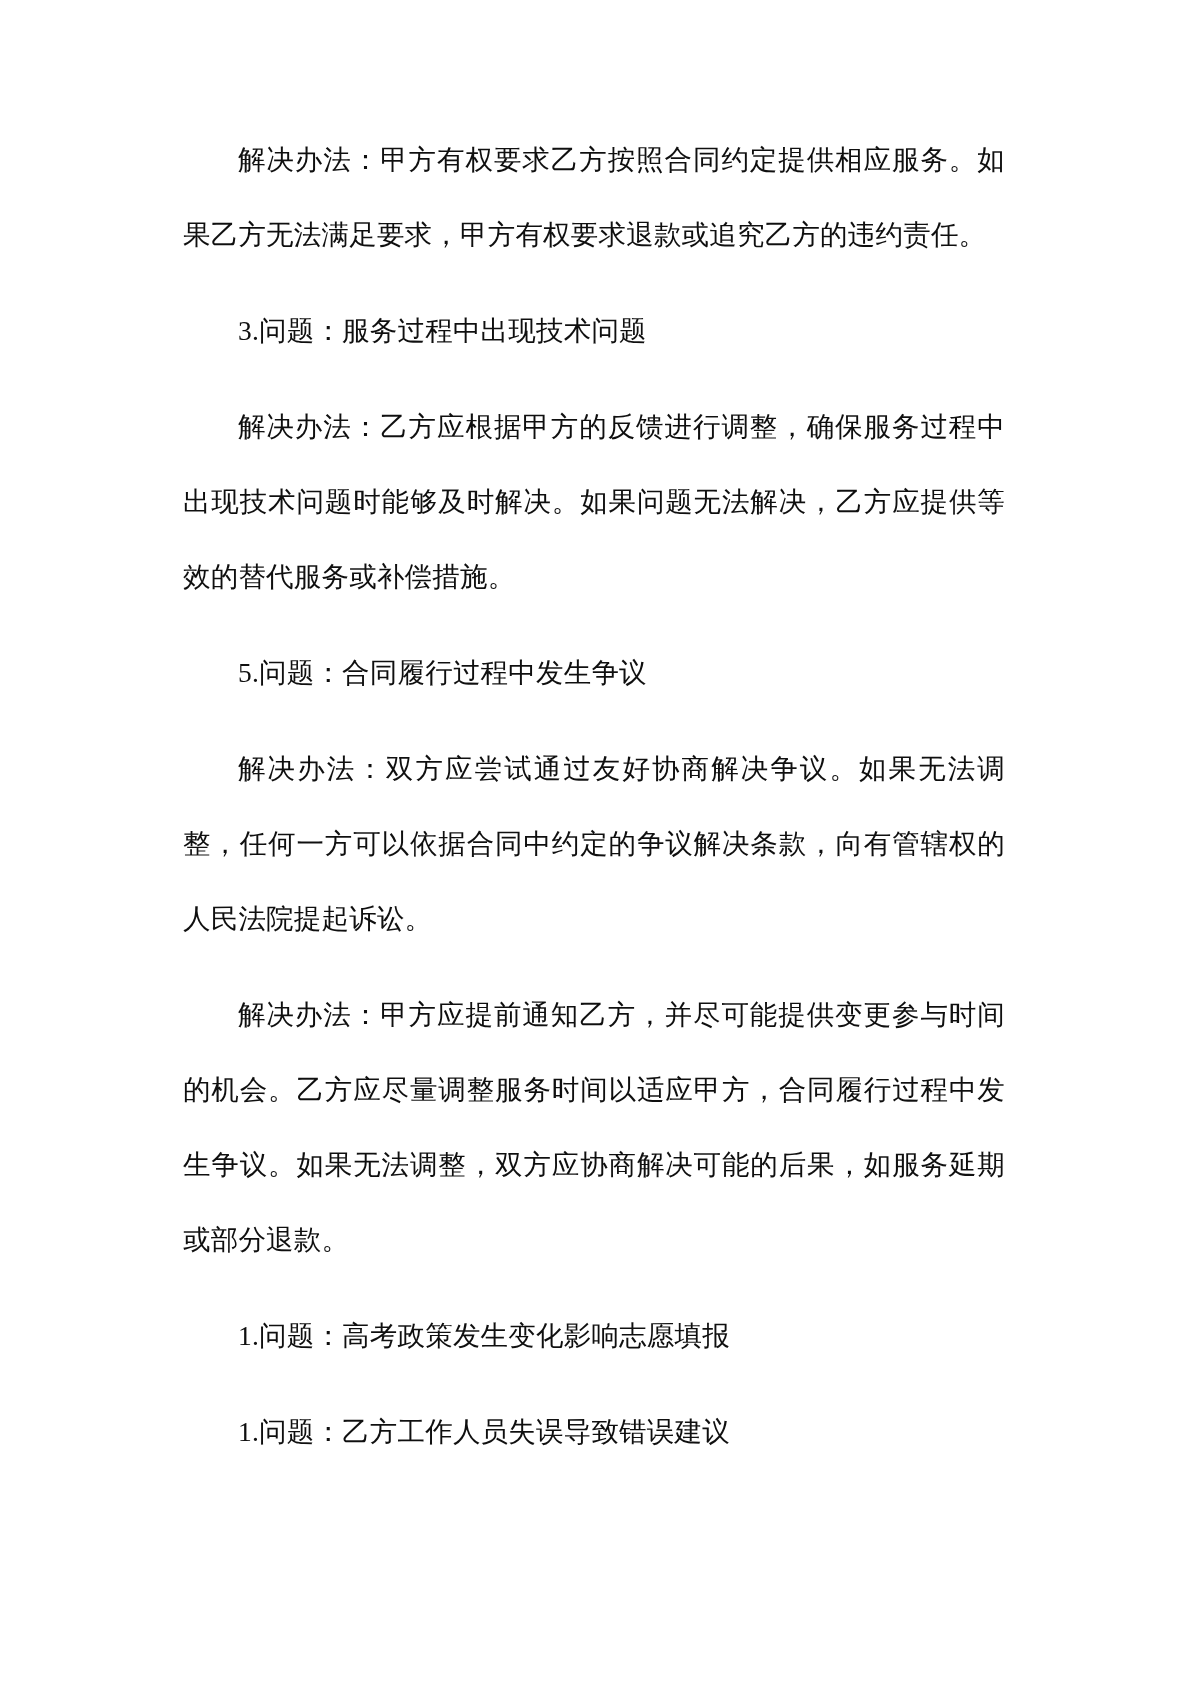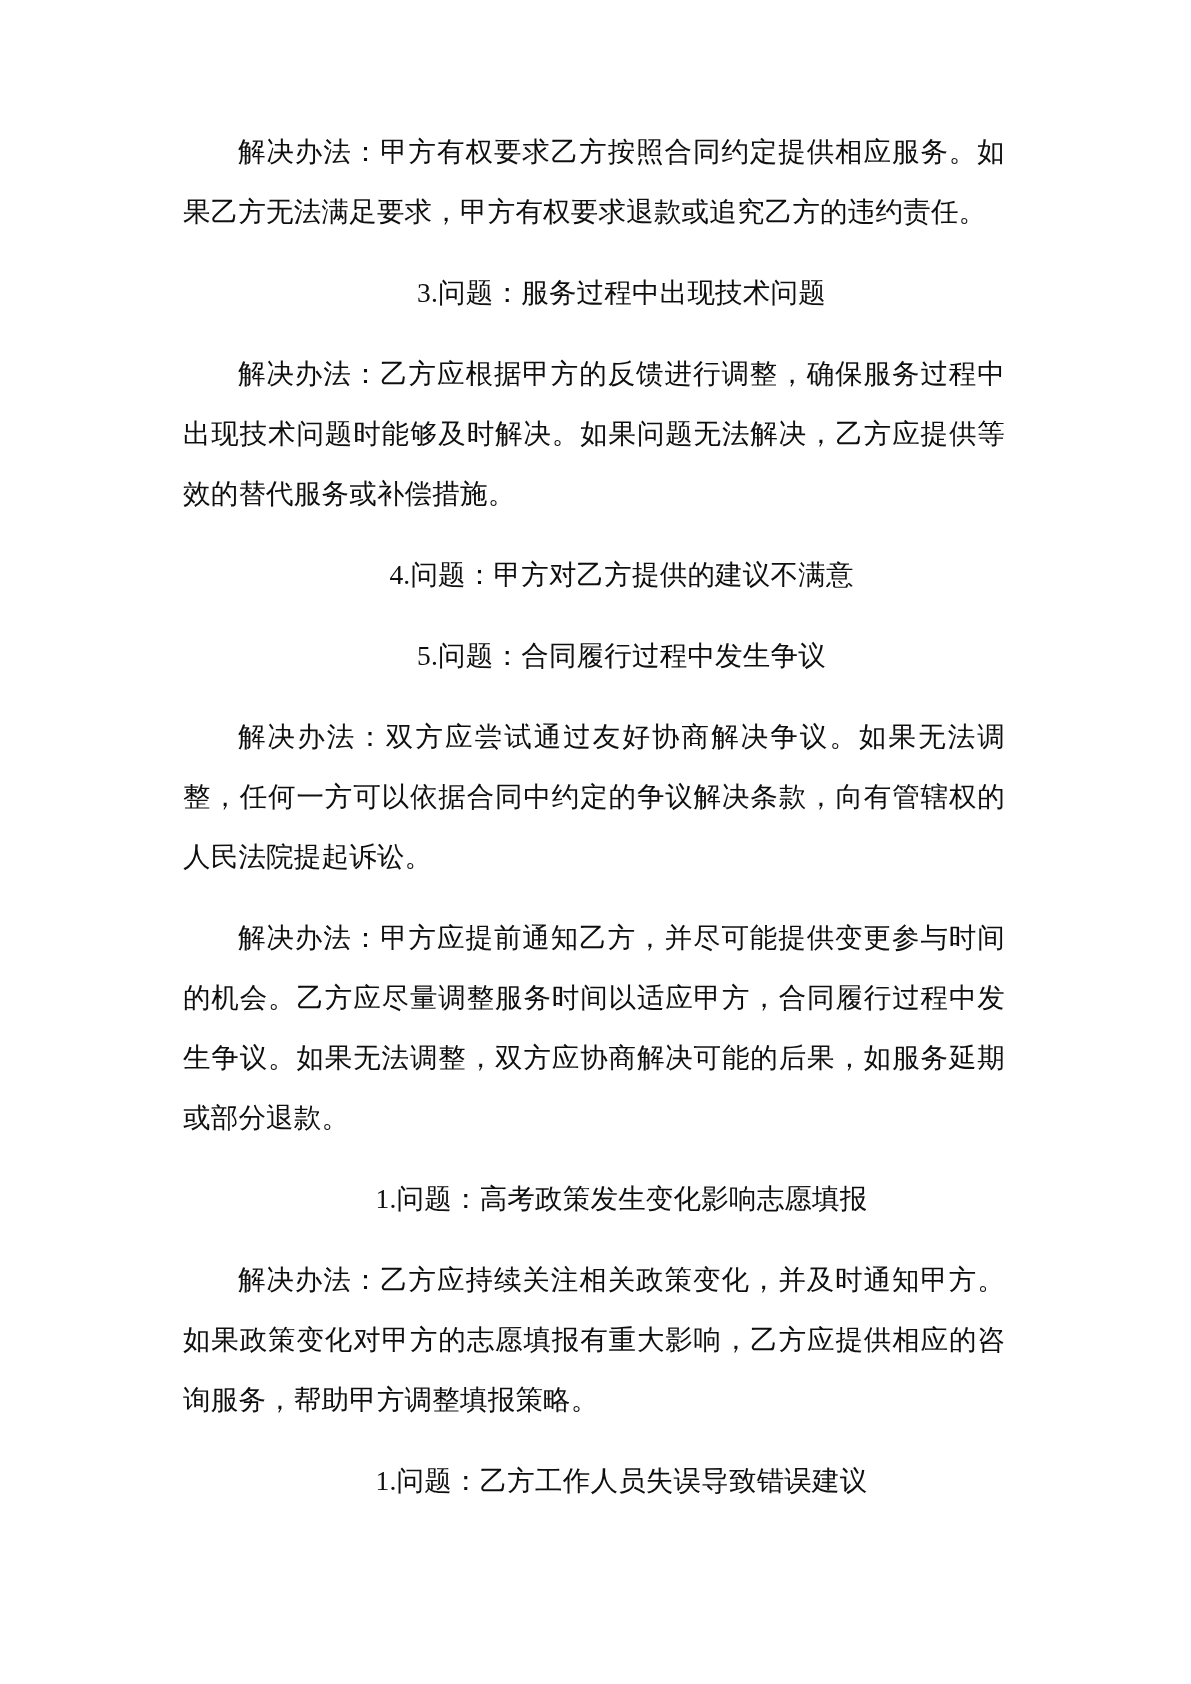--- a/index.html
+++ b/index.html
@@ -15,41 +15,39 @@
     box-sizing: border-box;
     padding: 122px 186px 60px 183px;
     overflow: hidden;
   }
   .doc-body {
     width: 822px;
   }
   .para {
     font-family: "Liberation Serif", "DejaVu Serif", serif;
     font-size: 27.5px;
-    line-height: 60px;
+    line-height: 75px;
     color: #0f0f0f;
     text-indent: 2em;
     text-align: justify;
     text-justify: inter-character;
     margin: 0 0 21px 0;
     letter-spacing: 0.2px;
   }
   .para.problem {
-    text-align: center;
+    text-align: left;
   }
 </style>
 </head>
 <body>
 
 <div class="page">
   <div class="doc-body">
     <p class="para solution">解决办法：甲方有权要求乙方按照合同约定提供相应服务。如果乙方无法满足要求，甲方有权要求退款或追究乙方的违约责任。</p>
     <p class="para problem">3.问题：服务过程中出现技术问题</p>
     <p class="para solution">解决办法：乙方应根据甲方的反馈进行调整，确保服务过程中出现技术问题时能够及时解决。如果问题无法解决，乙方应提供等效的替代服务或补偿措施。</p>
-    <p class="para problem">4.问题：甲方对乙方提供的建议不满意</p>
     <p class="para problem">5.问题：合同履行过程中发生争议</p>
     <p class="para solution">解决办法：双方应尝试通过友好协商解决争议。如果无法调整，任何一方可以依据合同中约定的争议解决条款，向有管辖权的人民法院提起诉讼。</p>
     <p class="para solution">解决办法：甲方应提前通知乙方，并尽可能提供变更参与时间的机会。乙方应尽量调整服务时间以适应甲方，合同履行过程中发生争议。如果无法调整，双方应协商解决可能的后果，如服务延期或部分退款。</p>
     <p class="para problem">1.问题：高考政策发生变化影响志愿填报</p>
-    <p class="para solution">解决办法：乙方应持续关注相关政策变化，并及时通知甲方。如果政策变化对甲方的志愿填报有重大影响，乙方应提供相应的咨询服务，帮助甲方调整填报策略。</p>
     <p class="para problem">1.问题：乙方工作人员失误导致错误建议</p>
   </div>
 </div>
 
 </body></html>

